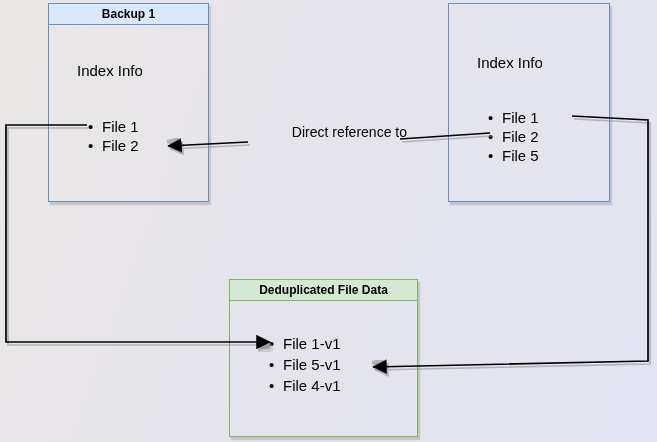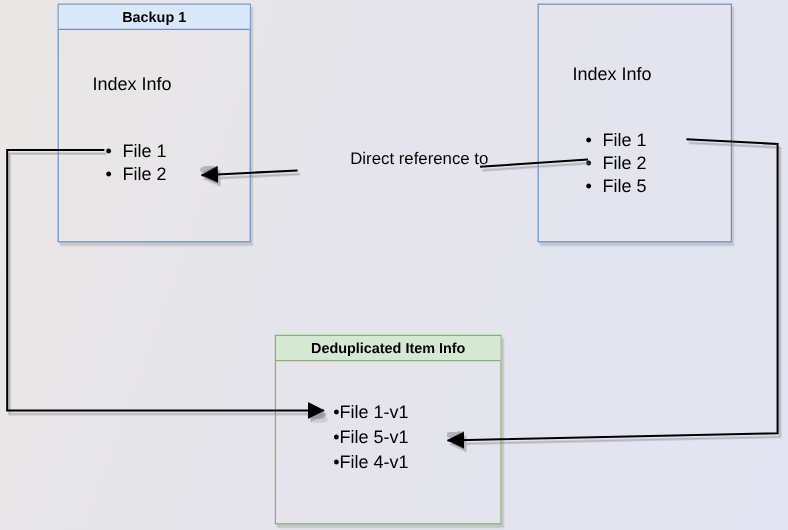--- a/index.html
+++ b/index.html
@@ -38,21 +38,21 @@
     font-size:15px;
     white-space:nowrap;
   }
   ul.file-list{
     position:absolute;
     margin:0;padding:0;
     list-style:none;
     font-size:15px;
   }
   ul.file-list li{line-height:19px;white-space:nowrap;}
-  .green ul.file-list li{line-height:21px;text-align:right;}
+  .green ul.file-list li{line-height:21px;}
   ul.file-list li::before{
     content:"\2022";
     display:inline-block;
     width:14px;
     font-size:15px;
   }
   #box1{left:48px;top:3px;width:161px;height:199px;}
   #box1 .node-subtitle{left:28px;top:58px;}
   #box1 ul.file-list{left:39px;top:113px;}
   #box2{left:448px;top:3px;width:162px;height:199px;}
@@ -97,21 +97,21 @@
     <div class="node-subtitle">Index Info</div>
     <ul class="file-list">
       <li>File 1</li>
       <li>File 2</li>
       <li>File 5</li>
     </ul>
   </div>
 
   <div class="node green" id="box3">
     <div class="node-header">
-      <span>Deduplicated Item Info</span>
+      <span>Deduplicated File Data</span>
     </div>
     <ul class="file-list">
       <li>File 1-v1</li>
       <li>File 5-v1</li>
       <li>File 4-v1</li>
     </ul>
   </div>
 
   <svg class="edges" width="657" height="442" viewBox="0 0 657 442">
     <defs>

